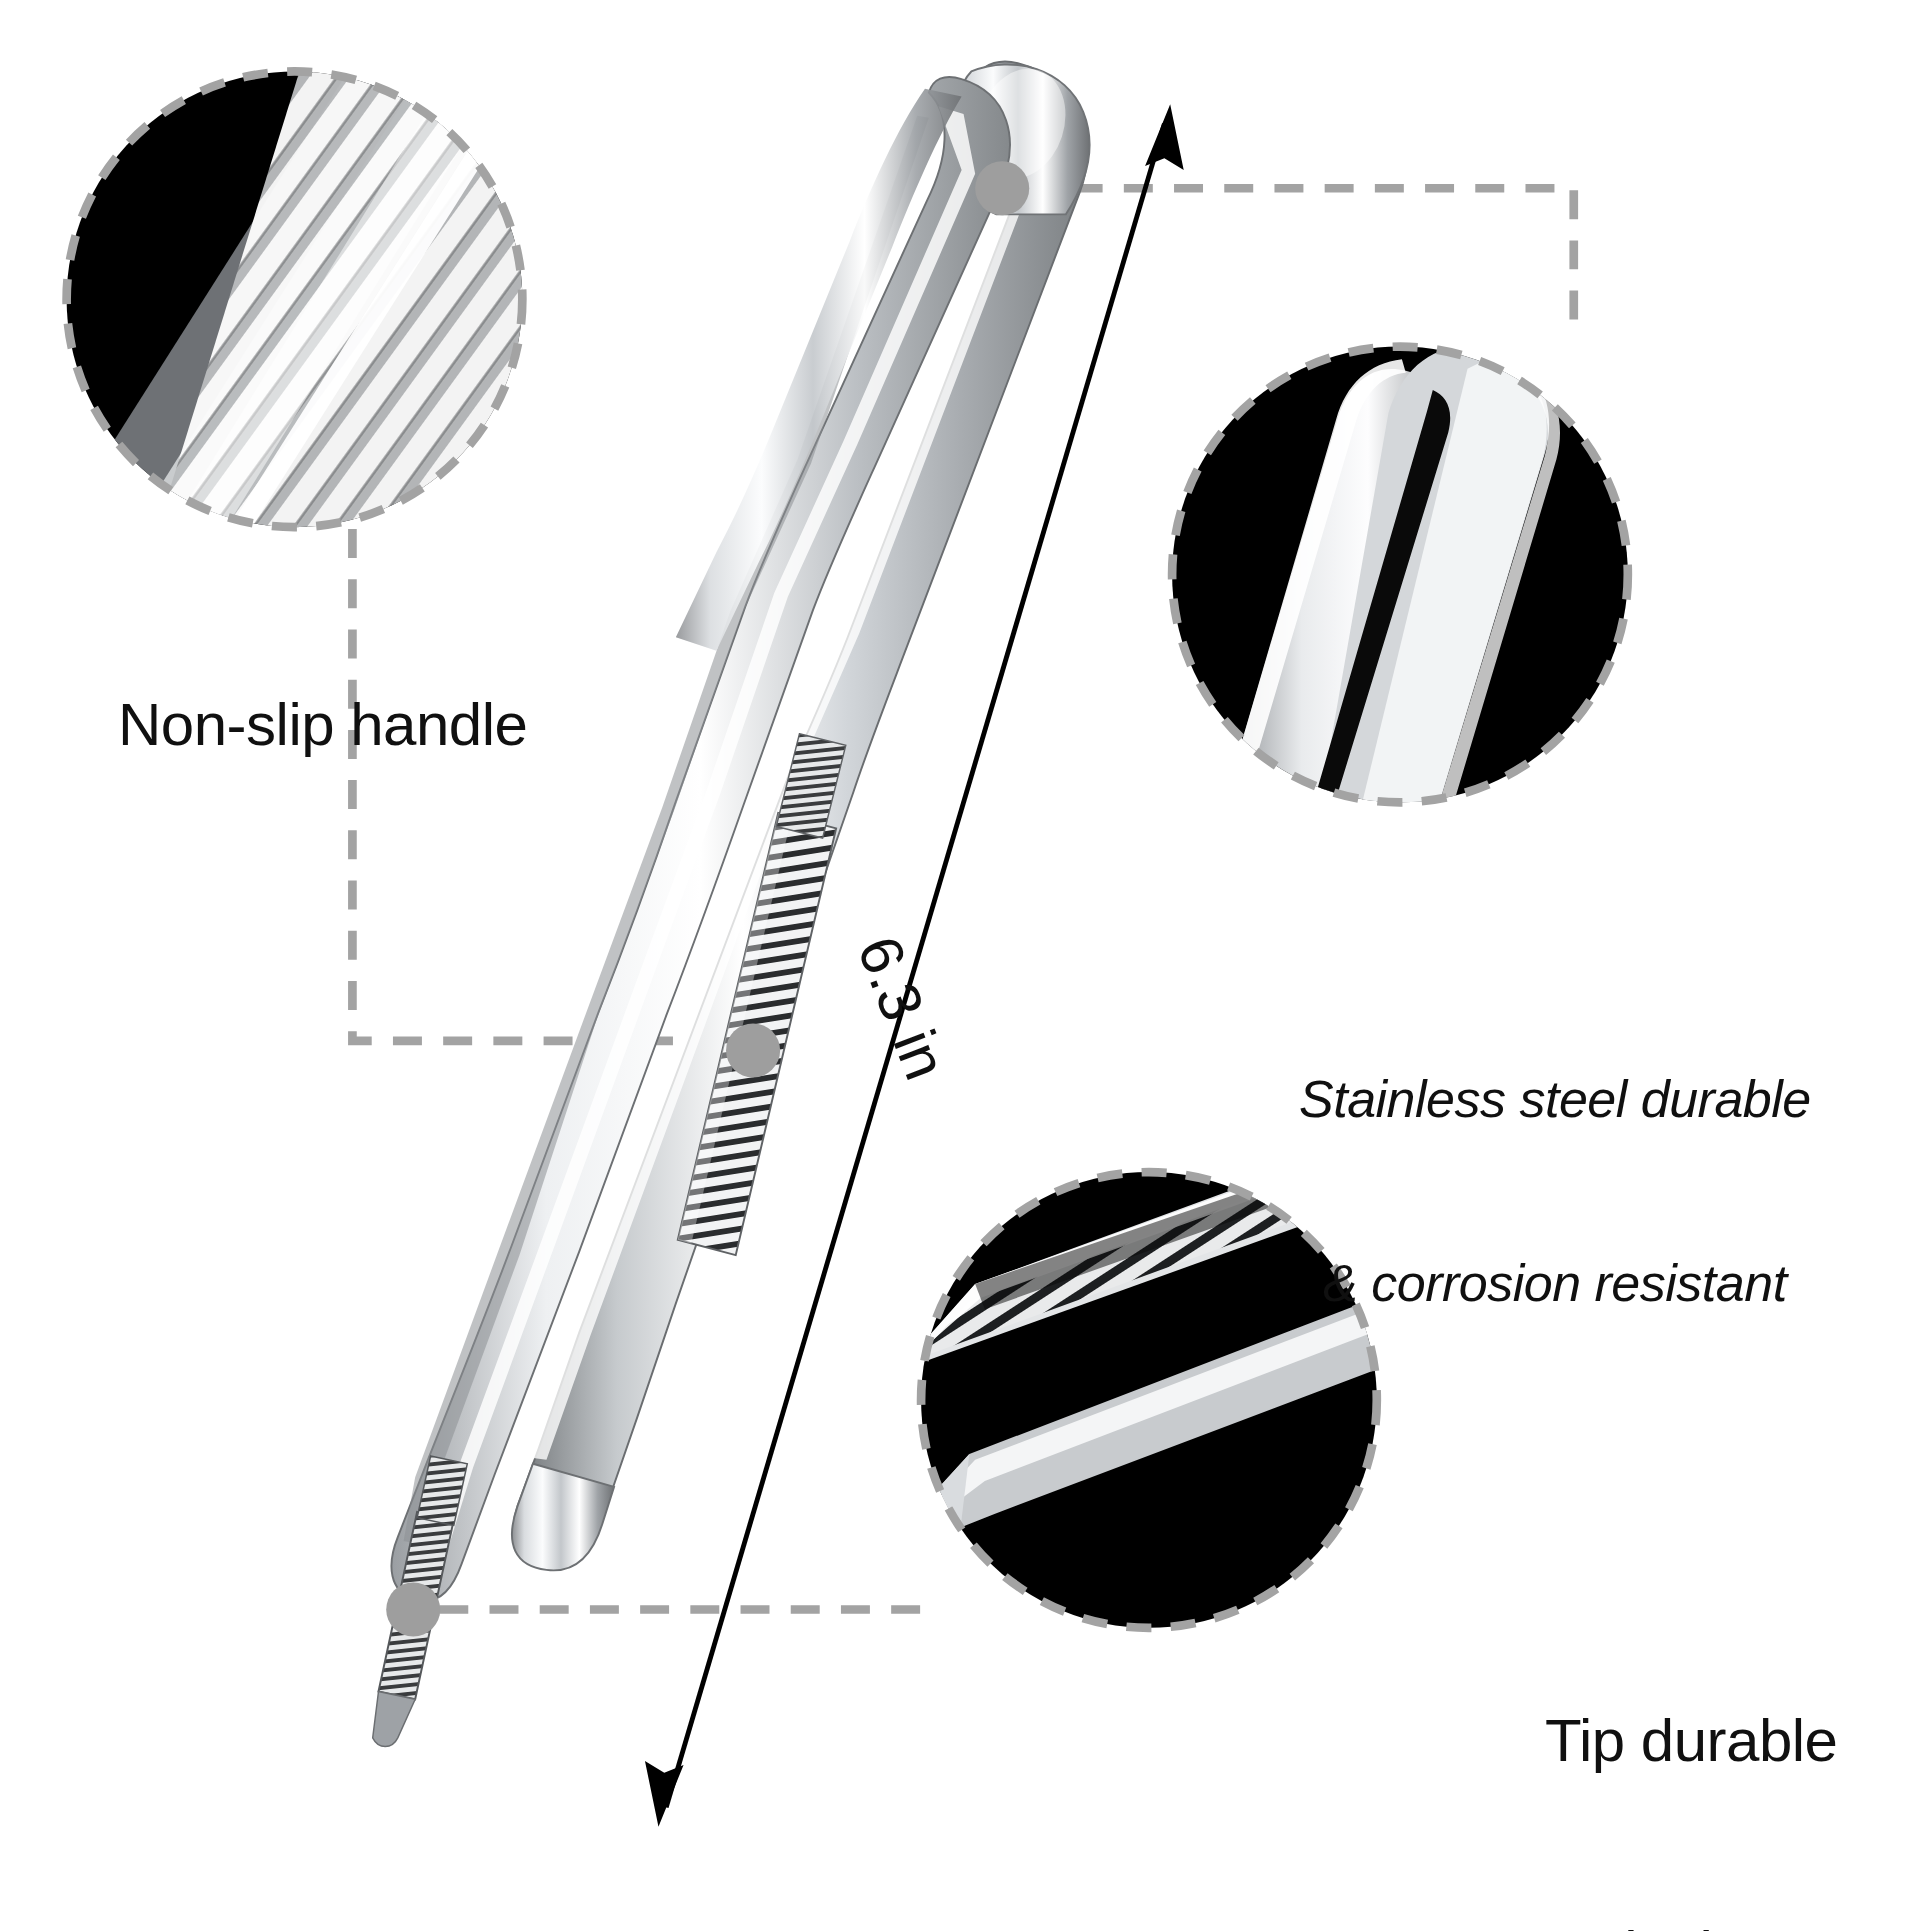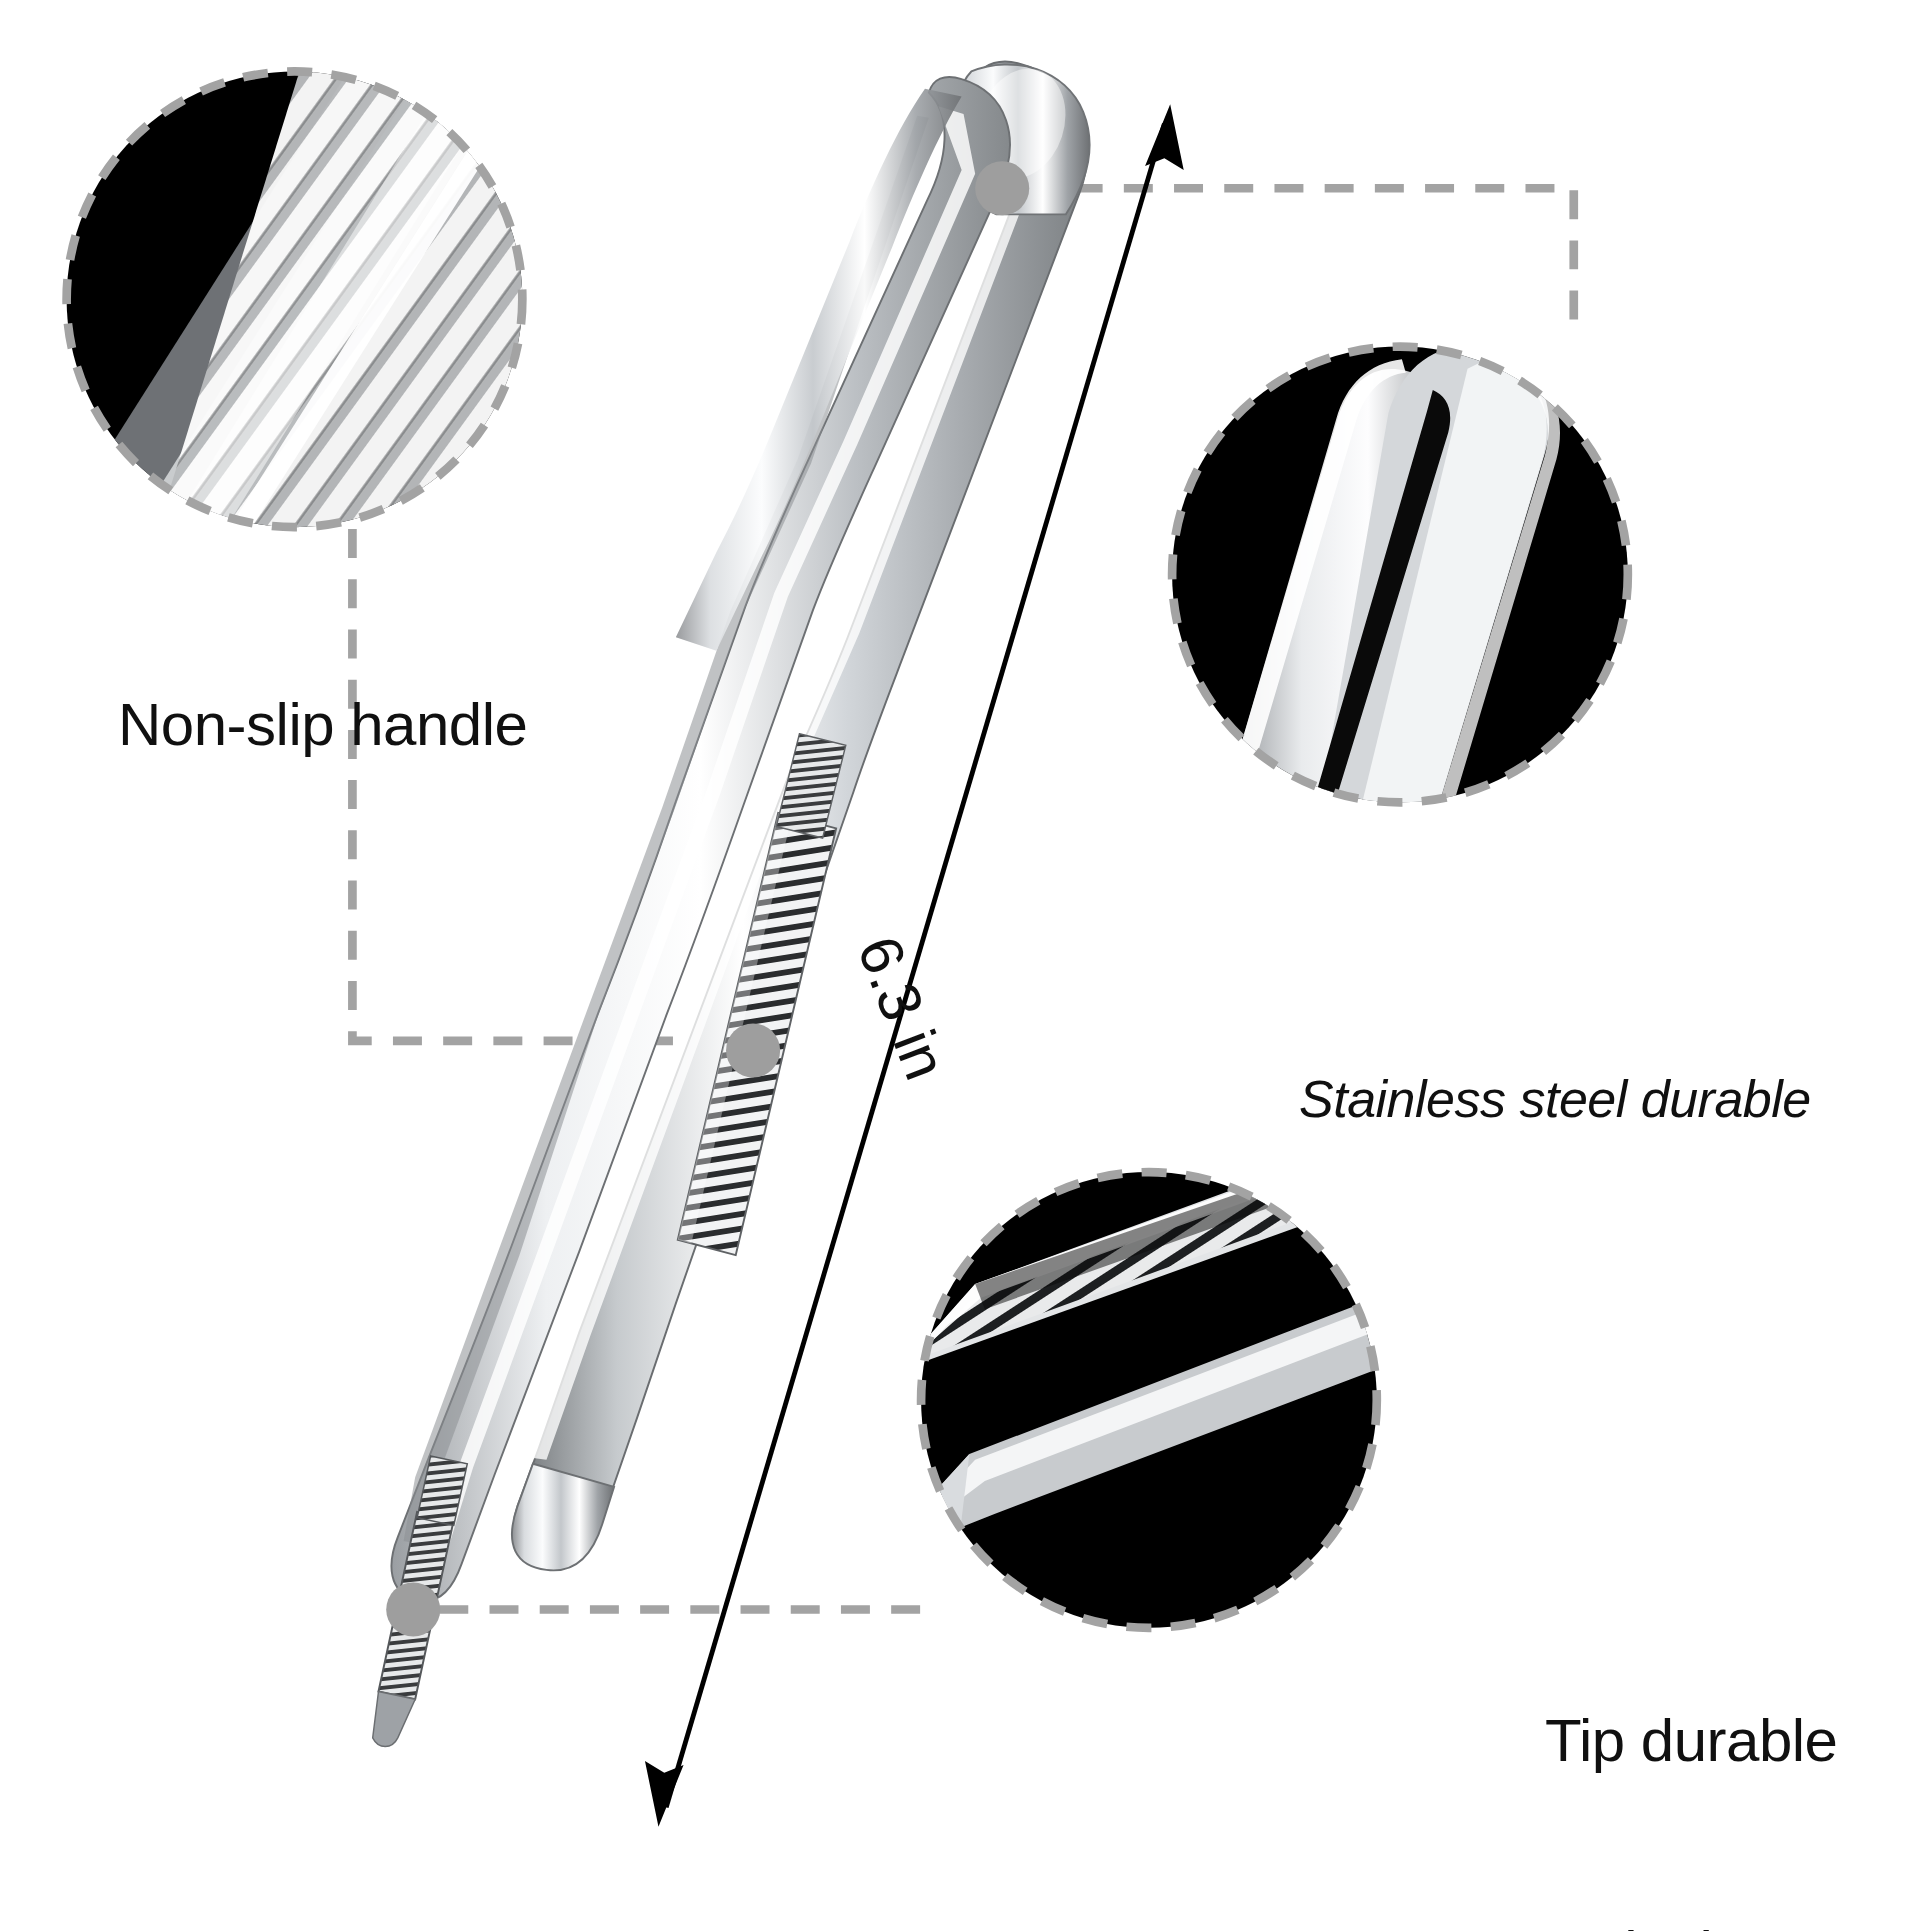--- a/index.html
+++ b/index.html
@@ -314,20 +314,21 @@
       <circle cx="1038" cy="195" r="28" fill="#9e9e9e"></circle>
       <circle cx="780" cy="1088" r="28" fill="#9e9e9e"></circle>
       <circle cx="428" cy="1667" r="28" fill="#9e9e9e"></circle>
     </g>
   </svg>
 
   <div class="label" id="label-nonslip">Non-slip handle</div>
 
   <div class="label" id="label-stainless">
     <div>Stainless steel durable</div>
+    <div>&amp; corrosion resistant</div>
   </div>
 
   <div class="label" id="label-tip">
     <div>Tip durable</div>
     <div>design</div>
   </div>
 
   <div class="label" id="label-dim">6.3 in</div>
 
 </div>

